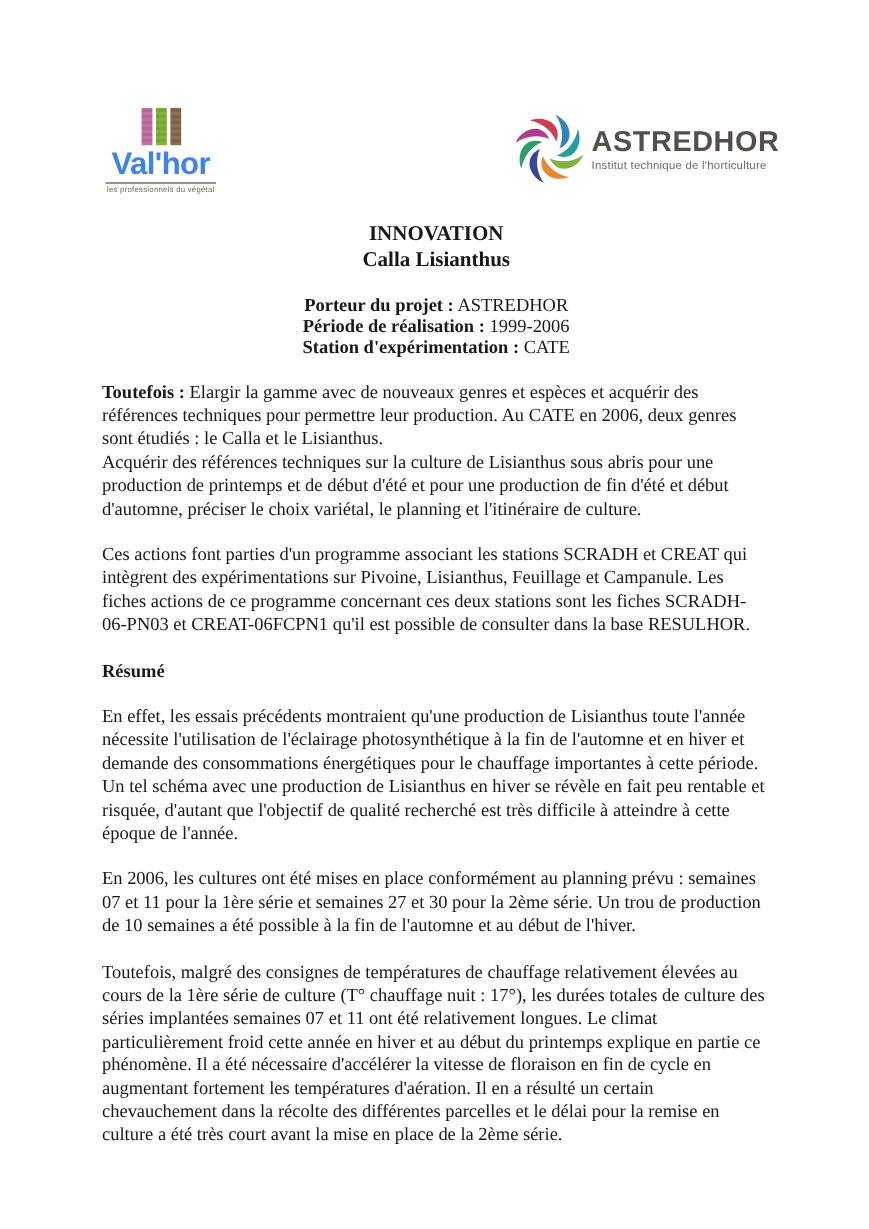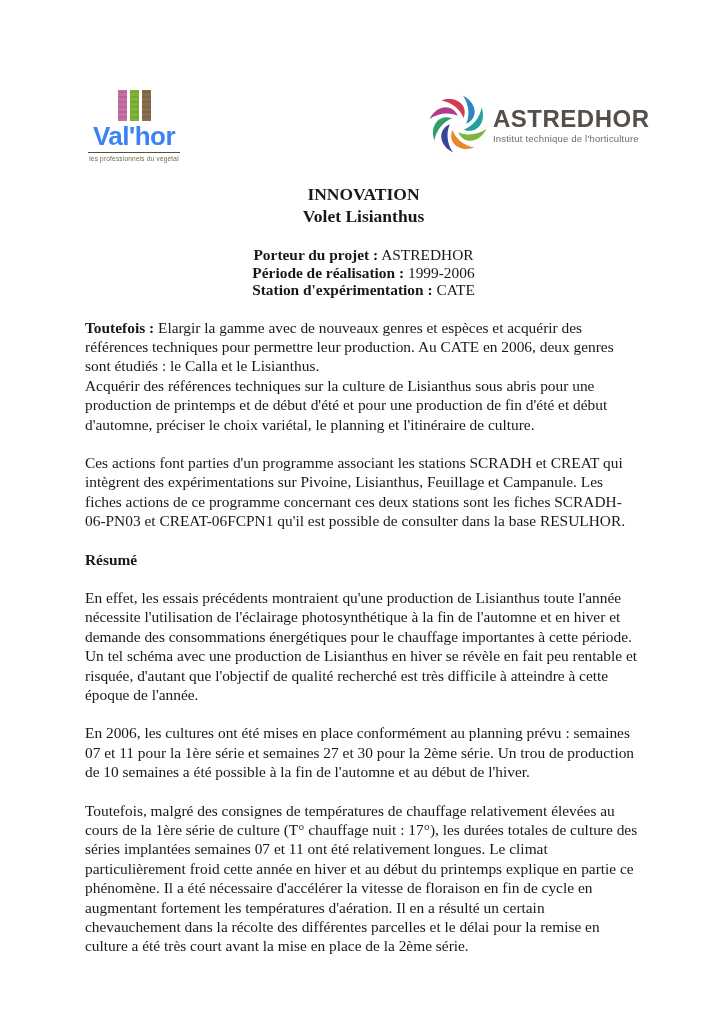--- a/index.html
+++ b/index.html
@@ -130,21 +130,21 @@
     <div class="astredhor-text">
       <div class="astredhor-wordmark">ASTREDHOR</div>
       <div class="astredhor-subtitle">Institut technique de l'horticulture</div>
     </div>
   </div>
 
   <div class="content">
 
     <div class="doc-title">
       <div>INNOVATION</div>
-      <div>Volet Lisianthus</div>
+      <div>Calla Lisianthus</div>
     </div>
 
     <div class="info-block">
       <div class="info-row">
         <b>Porteur du projet :</b>
         <span>ASTREDHOR</span>
       </div>
       <div class="info-row">
         <b>Période de réalisation :</b>
         <span>1999-2006</span>

